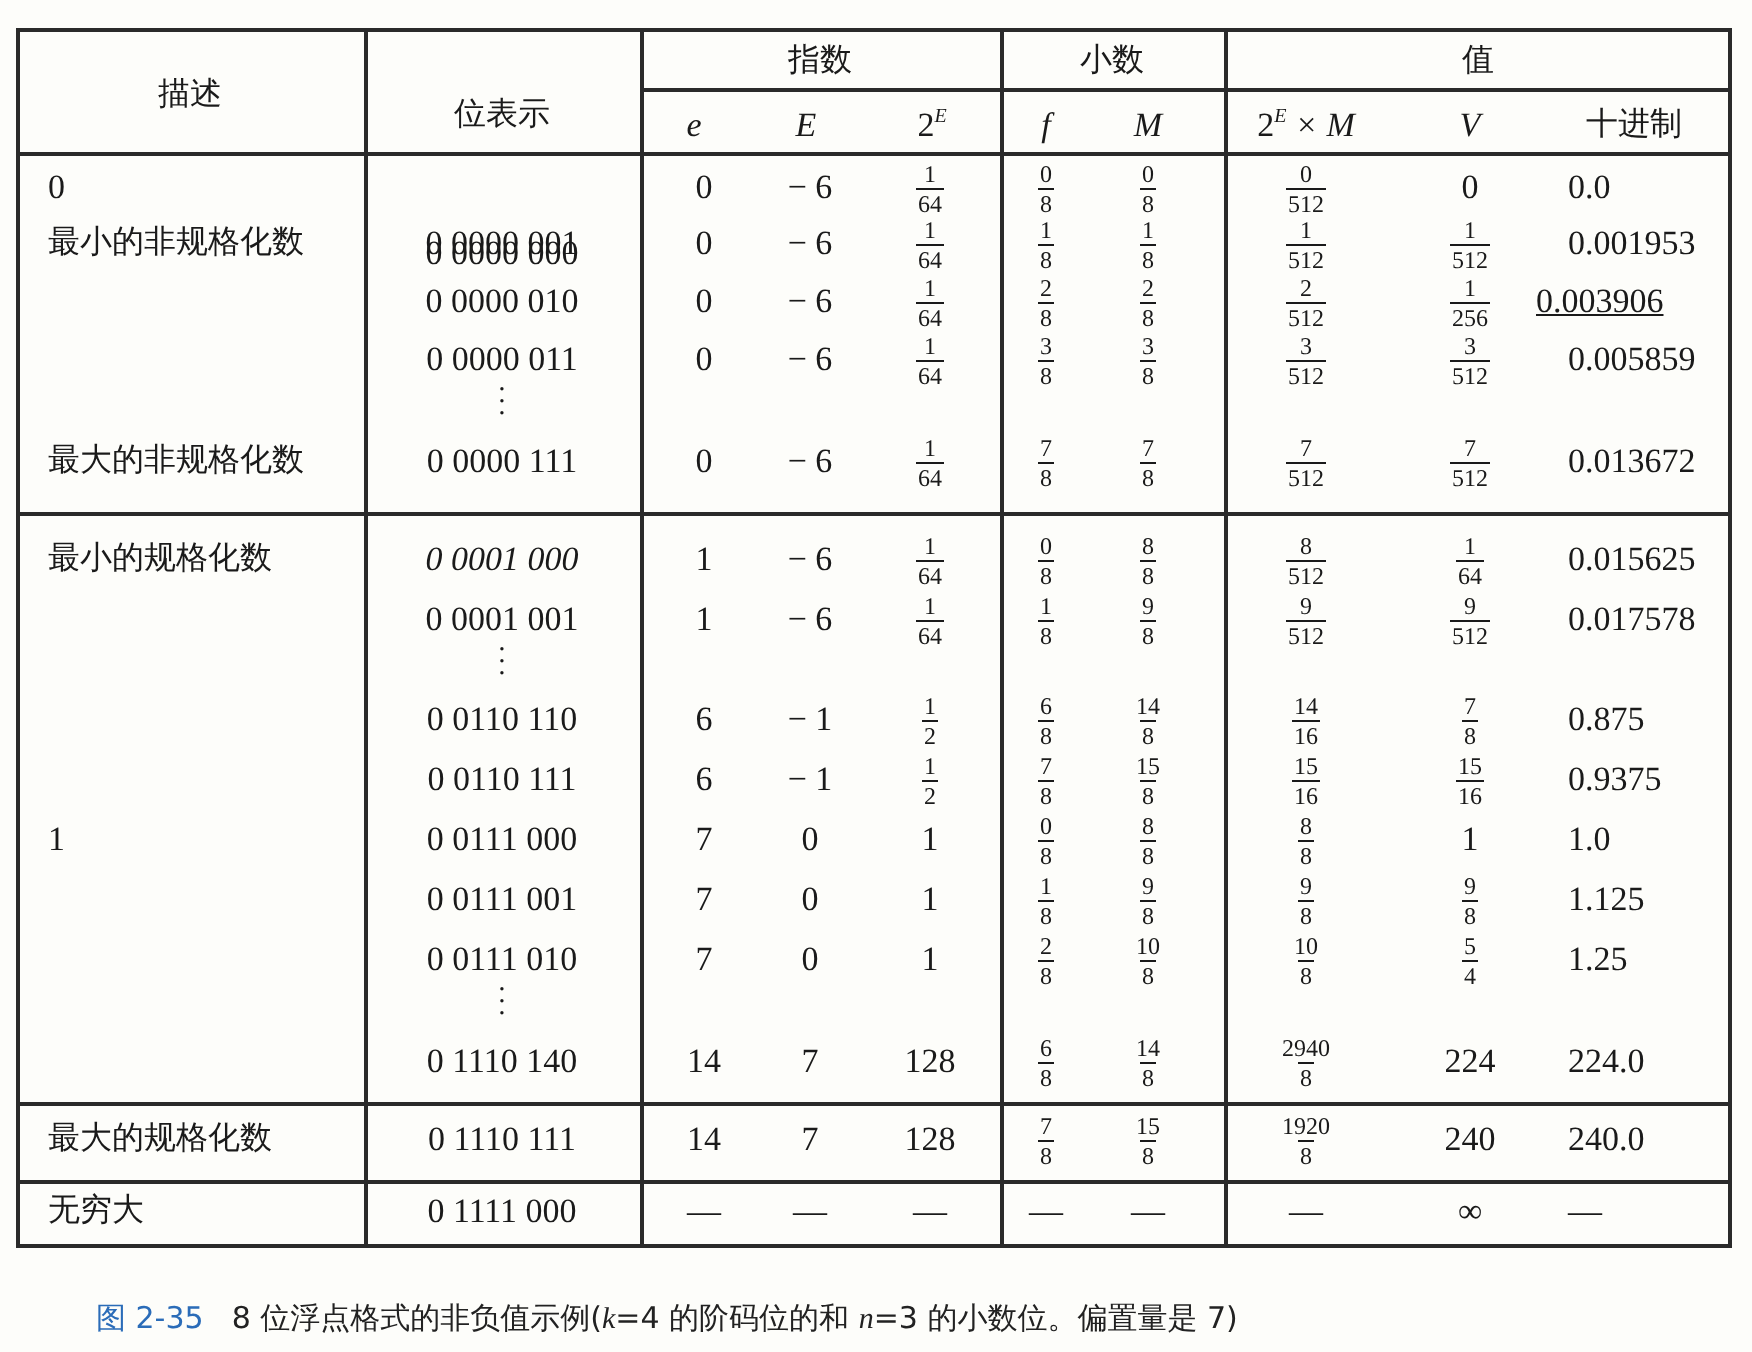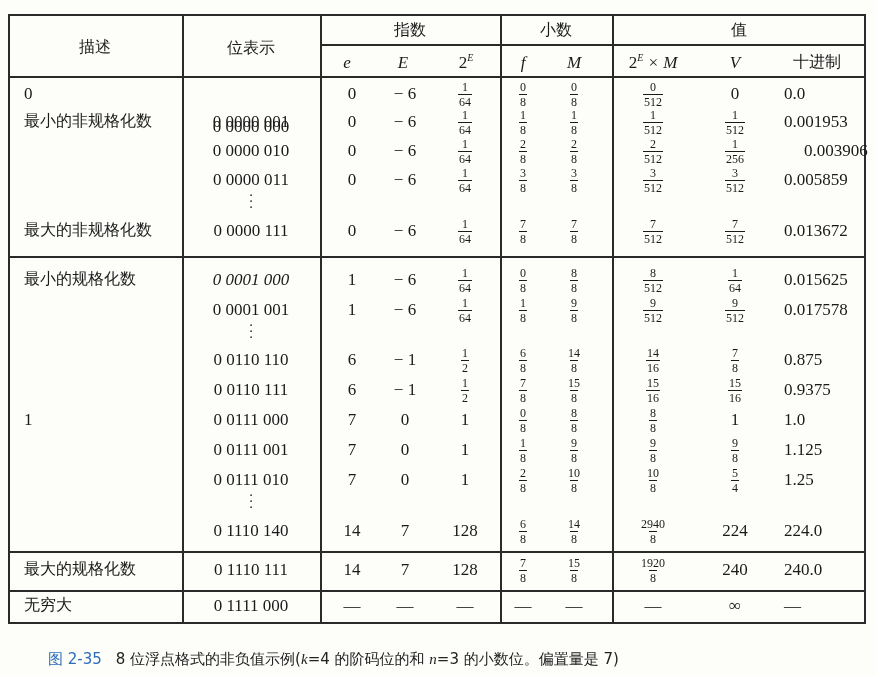--- a/index.html
+++ b/index.html
@@ -39,21 +39,21 @@
   <div class="vl" style="left:604px;top:0;height:610px;"></div>
 
   <div class="hl" style="left:312px;top:30px;width:546px;"></div>
   <div class="hl" style="left:0;top:62px;width:858px;"></div>
 
   <div class="hl" style="left:0;top:242px;width:858px;"></div>
   <div class="hl" style="left:0;top:537px;width:858px;"></div>
   <div class="hl" style="left:0;top:576px;width:858px;"></div>
 
   <div class="cell cjk c" style="left:87px;top:25px;">描述</div>
-  <div class="cell cjk c" style="left:243px;top:26px;font-family:Liberation Serif, serif;">位表示</div>
+  <div class="cell cjk c" style="left:243px;top:36px;font-family:Liberation Serif, serif;">位表示</div>
   <div class="cell cjk c" style="left:402px;top:8px;">指数</div>
   <div class="cell cjk c" style="left:548px;top:8px;">小数</div>
   <div class="cell cjk c" style="left:731px;top:8px;">值</div>
 
   <div class="cell num ital c" style="left:339px;top:40px;">e</div>
   <div class="cell num ital c" style="left:395px;top:40px;">E</div>
   <div class="cell num c" style="left:458px;top:40px;"><span>2</span><sup class="ital">E</sup></div>
   <div class="cell num ital c" style="left:515px;top:40px;">f</div>
   <div class="cell num ital c" style="left:566px;top:40px;">M</div>
   <div class="cell num c" style="left:645px;top:40px;"><span>2</span><sup class="ital">E</sup> <span class="ital">× M</span></div>
@@ -130,21 +130,21 @@
           <span class="d">8</span>
         </span>
         <span class="frac" style="left:645px;top:124px;">
           <span class="n">2</span>
           <span class="d">512</span>
         </span>
         <span class="frac" style="left:727px;top:124px;">
           <span class="n">1</span>
           <span class="d">256</span>
         </span>
-        <div class="cell num" style="left:796px;top:128px;">0.003906</div>
+        <div class="cell num" style="left:760px;top:128px;text-decoration:underline;">0.003906</div>
       </div>
       <div>
         <div class="cell num" style="left:16px;top:157px;"></div>
         <div class="cell num c" style="left:243px;top:157px;">0 0000 011</div>
         <div class="cell num c" style="left:344px;top:157px;">0</div>
         <div class="cell num c" style="left:397px;top:157px;">− 6</div>
         <span class="frac" style="left:457px;top:153px;">
           <span class="n">1</span>
           <span class="d">64</span>
         </span>

